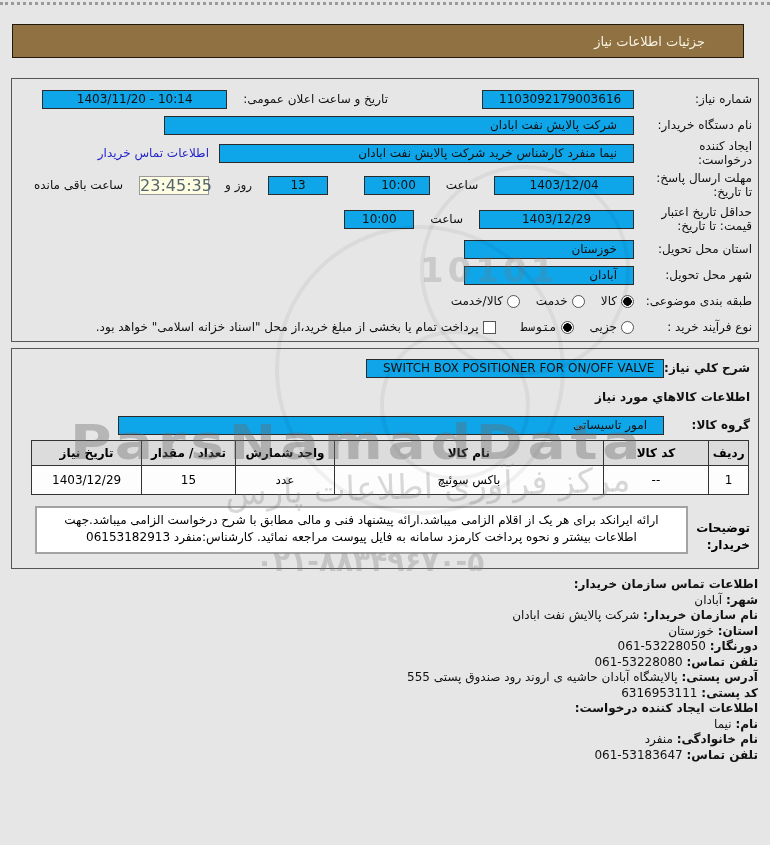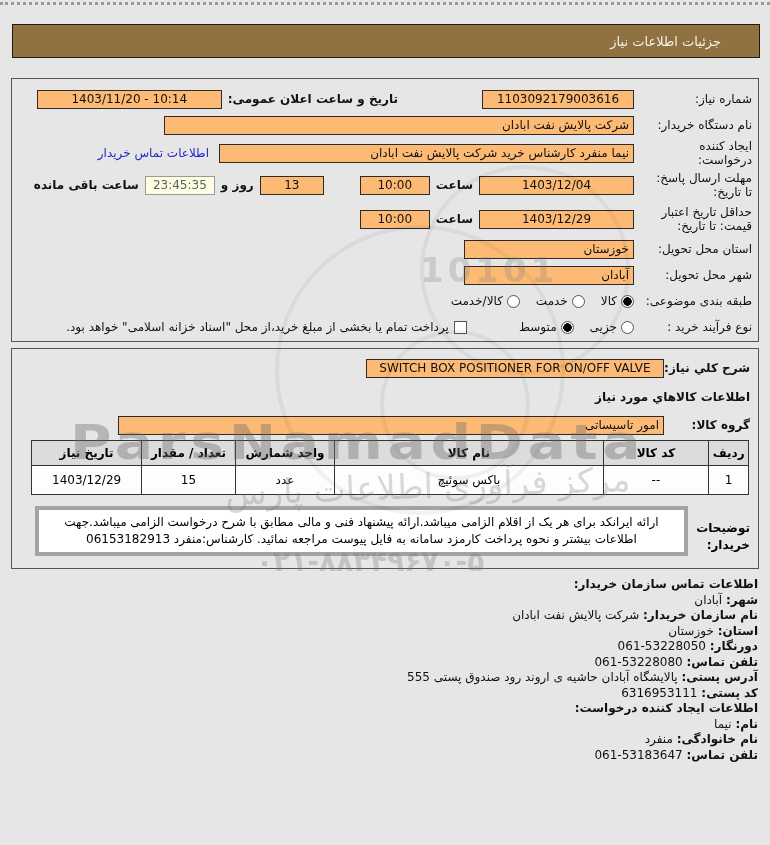--- a/index.html
+++ b/index.html
@@ -2,55 +2,55 @@
 <html lang="fa" dir="rtl"><head>
 <meta charset="utf-8">
 <style>
   * { margin:0; padding:0; box-sizing:border-box; }
   html,body { width:770px; height:845px; }
   body { font-family:"DejaVu Sans", sans-serif; background:#e6e6e6; direction:rtl; }
   #screen { position:relative; width:770px; height:845px; background:#e6e6e6; overflow:hidden; }
 
   .top-dots { position:absolute; top:2px; left:0; width:770px; border-top:3px dotted #9a9a9a; }
 
-  .title-bar { position:absolute; top:24px; left:12px; right:10px; height:34px;
+  .title-bar { position:absolute; top:24px; left:12px; right:26px; height:34px;
     background:#8f7142; border:1px solid #241a0c; color:#f7f2e4; font-size:13px;
     display:flex; align-items:center; padding-right:38px; }
 
   .panel { position:absolute; left:11px; right:11px; border:1px solid #555; background:transparent; }
   #panel-form { top:78px; height:264px; padding:8px 6px 0 6px; }
   #panel-need { top:348px; height:221px; padding:7px 8px 0 8px; }
 
   .frow { display:flex; align-items:center; min-height:24px; margin-bottom:2px; font-size:12px; color:#111; }
   .flabel { width:118px; flex:0 0 118px; line-height:14px; }
-  .ibox { background:#fdba74; border:1px solid #2b2b2b; height:19px; line-height:17px;
-    font-size:12px; padding:0 4px; overflow:hidden; white-space:nowrap; }
+  .ibox { background:#0ea5e9; border:1px solid #2b2b2b; height:19px; line-height:17px;
+    font-size:12px; padding:0 16px; overflow:hidden; white-space:nowrap; }
   .ltr { direction:ltr; unicode-bidi:isolate; text-align:center; }
   .rtl-val { text-align:right; }
-  .mini-label { padding:0 6px; white-space:nowrap;font-weight:bold; }
+  .mini-label { padding:0 16px; white-space:nowrap; }
   .link { color:#2424cc; font-size:12px; margin-right:10px; cursor:pointer; white-space:nowrap; }
   .countdown { background:#fffde1; border:1px solid #9a9a9a; color:#54656f; width:70px;
-    text-align:center; direction:ltr; unicode-bidi:isolate; height:19px; line-height:17px; font-size:12px; }
+    text-align:center; direction:ltr; unicode-bidi:isolate; height:19px; line-height:17px; font-size:16px; }
 
   .radio { display:inline-block; width:13px; height:13px; border:1px solid #555; border-radius:50%;
     background:#fff; margin-left:4px; flex:0 0 13px; }
   .radio.checked { background:radial-gradient(circle at 50% 50%, #000 0 4px, #fff 4.5px); }
   .checkbox { display:inline-block; width:13px; height:13px; border:1px solid #555; background:#fff; margin-left:5px; flex:0 0 13px; }
   .opt-label { margin-left:16px; white-space:nowrap; }
 
   .bold { font-weight:bold; }
   .section-heading { font-size:12px; font-weight:bold; margin:10px 0 9px 0; color:#111; }
 
   table.items { border-collapse:collapse; width:718px; margin:3px 1px 0 0; font-size:12px; }
   table.items th { background:#dcdcdc; border:1px solid #333; font-weight:bold; padding:5px 2px; text-align:center; }
   table.items td { background:#fdfdfd; border:1px solid #333; padding:7px 2px; text-align:center; }
 
   .notes-row { display:flex; margin-top:11px; font-size:12px; }
   .notes-label { width:62px; flex:0 0 62px; font-weight:bold; line-height:17px; padding-top:4px;margin-top:10px; }
-  .notes-box { background:#fff; border:4px solid #a3a3a3; flex:1; margin-left:15px; padding:4px 8px;
+  .notes-box { background:#fff; border:2px solid #a3a3a3; flex:1; margin-left:15px; padding:4px 8px;
     line-height:17px; text-align:center; }
 
   #contact-section { position:absolute; top:577px; right:12px; left:12px; font-size:12px; line-height:15.5px; color:#111; }
   #contact-section .cline { text-align:right; }
   #contact-section .cl { font-weight:bold; }
 
   
   #watermark { position:absolute; inset:0; pointer-events:none; z-index:40; overflow:hidden; }
   .wm-circle { position:absolute; border:4px solid rgba(0,0,0,0.05); border-radius:50%; }
   .wm-brand { position:absolute; top:414px; left:70px; font-size:48px; font-weight:bold;
@@ -137,21 +137,21 @@
       <span class="opt-label">خدمت</span>
       <span class="radio"></span>
       <span class="opt-label">کالا/خدمت</span>
     </div>
 
     <div class="frow">
       <span class="flabel">نوع فرآیند خرید :</span>
       <span class="radio"></span>
       <span class="opt-label">جزیی</span>
       <span class="radio checked"></span>
-      <span class="opt-label" style="margin-left:52px;">متوسط</span>
+      <span class="opt-label" style="margin-left:24px;font-family:Liberation Mono, monospace;">متوسط</span>
       <span class="checkbox"></span>
       <span>پرداخت تمام یا بخشی از مبلغ خرید،از محل "اسناد خزانه اسلامی" خواهد بود.</span>
     </div>
   </div>
 
   <div class="panel" id="panel-need">
 
     <div class="frow">
       <span class="flabel bold" style="width:86px; flex:0 0 86px;">شرح کلي نیاز:</span>
       <span class="ibox ltr" style="width:298px;">SWITCH BOX POSITIONER FOR ON/OFF VALVE</span>

